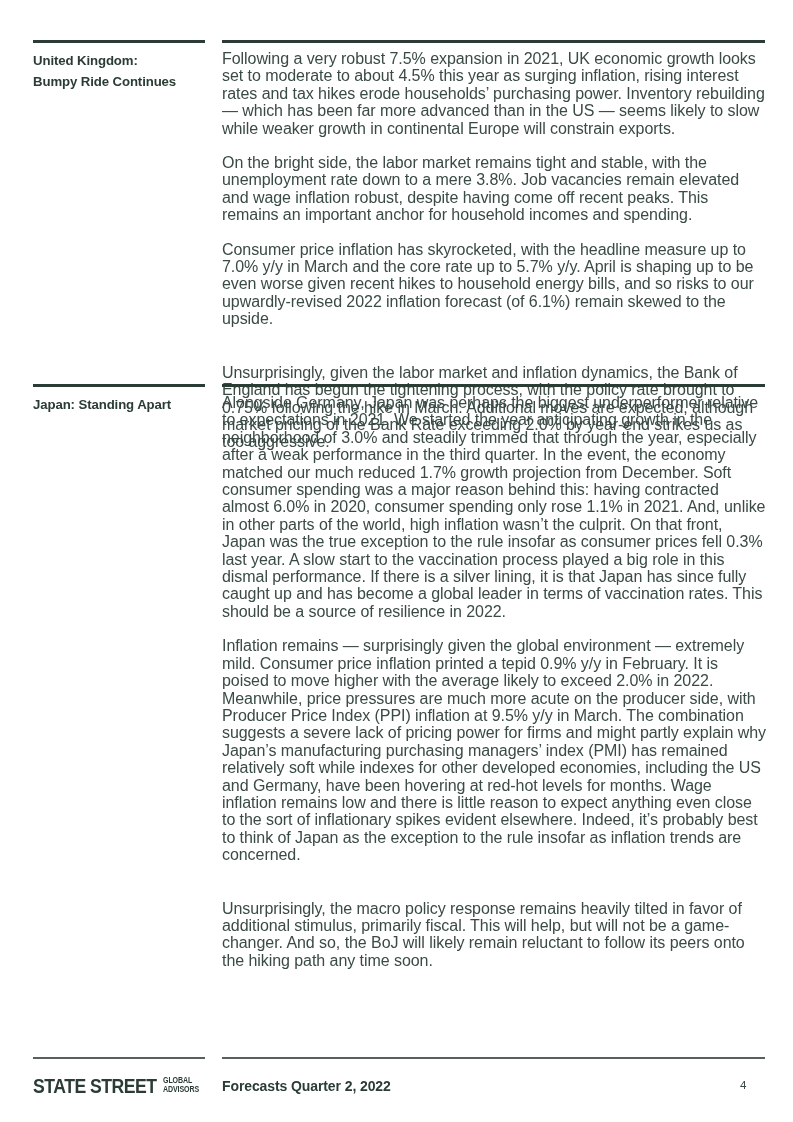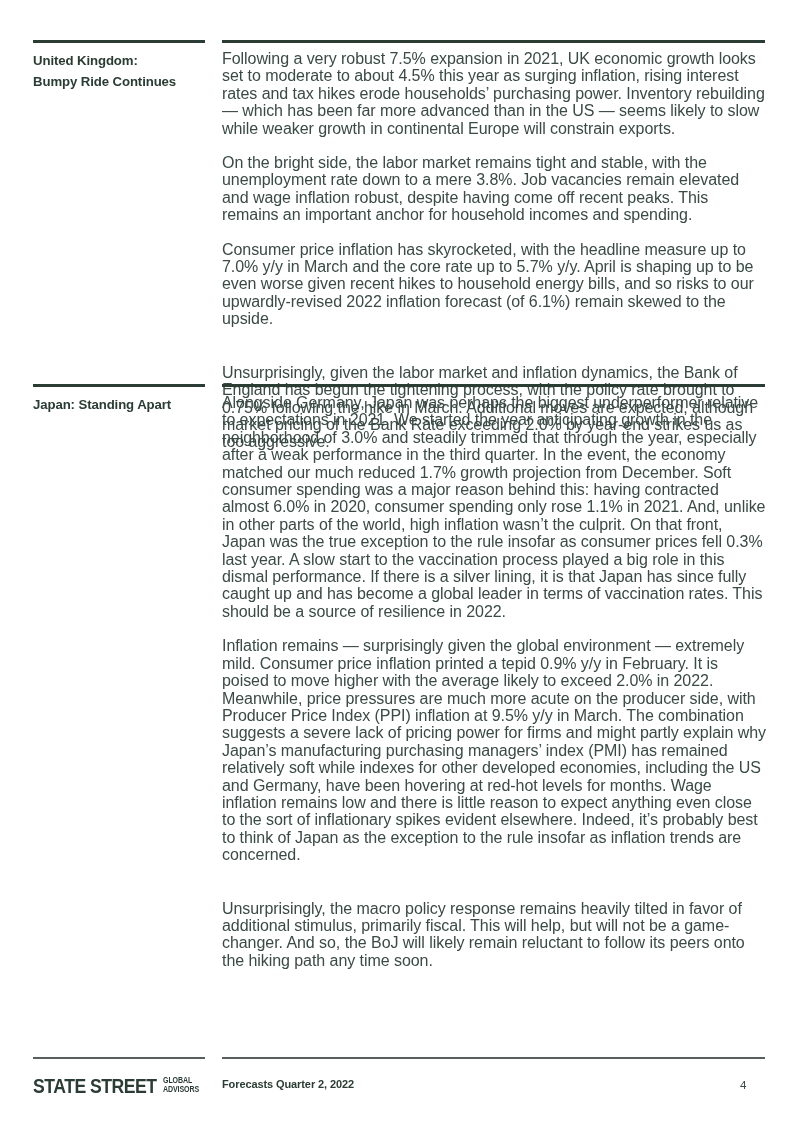--- a/index.html
+++ b/index.html
@@ -114,21 +114,21 @@
     line-height: 9.2px;
     letter-spacing: -0.1px;
     transform: scaleX(0.86);
     transform-origin: left top;
     white-space: nowrap;
   }
   .footer-title {
     position: absolute;
     left: 222px;
     top: 21px;
-    font-size: 11px;
+    font-size: 14px;
     font-weight: bold;
     letter-spacing: -0.1px;
     color: #2b3c34;
   }
   .footer-page {
     position: absolute;
     left: 740px;
     top: 21px;
     width: 25px;
     text-align: left;

